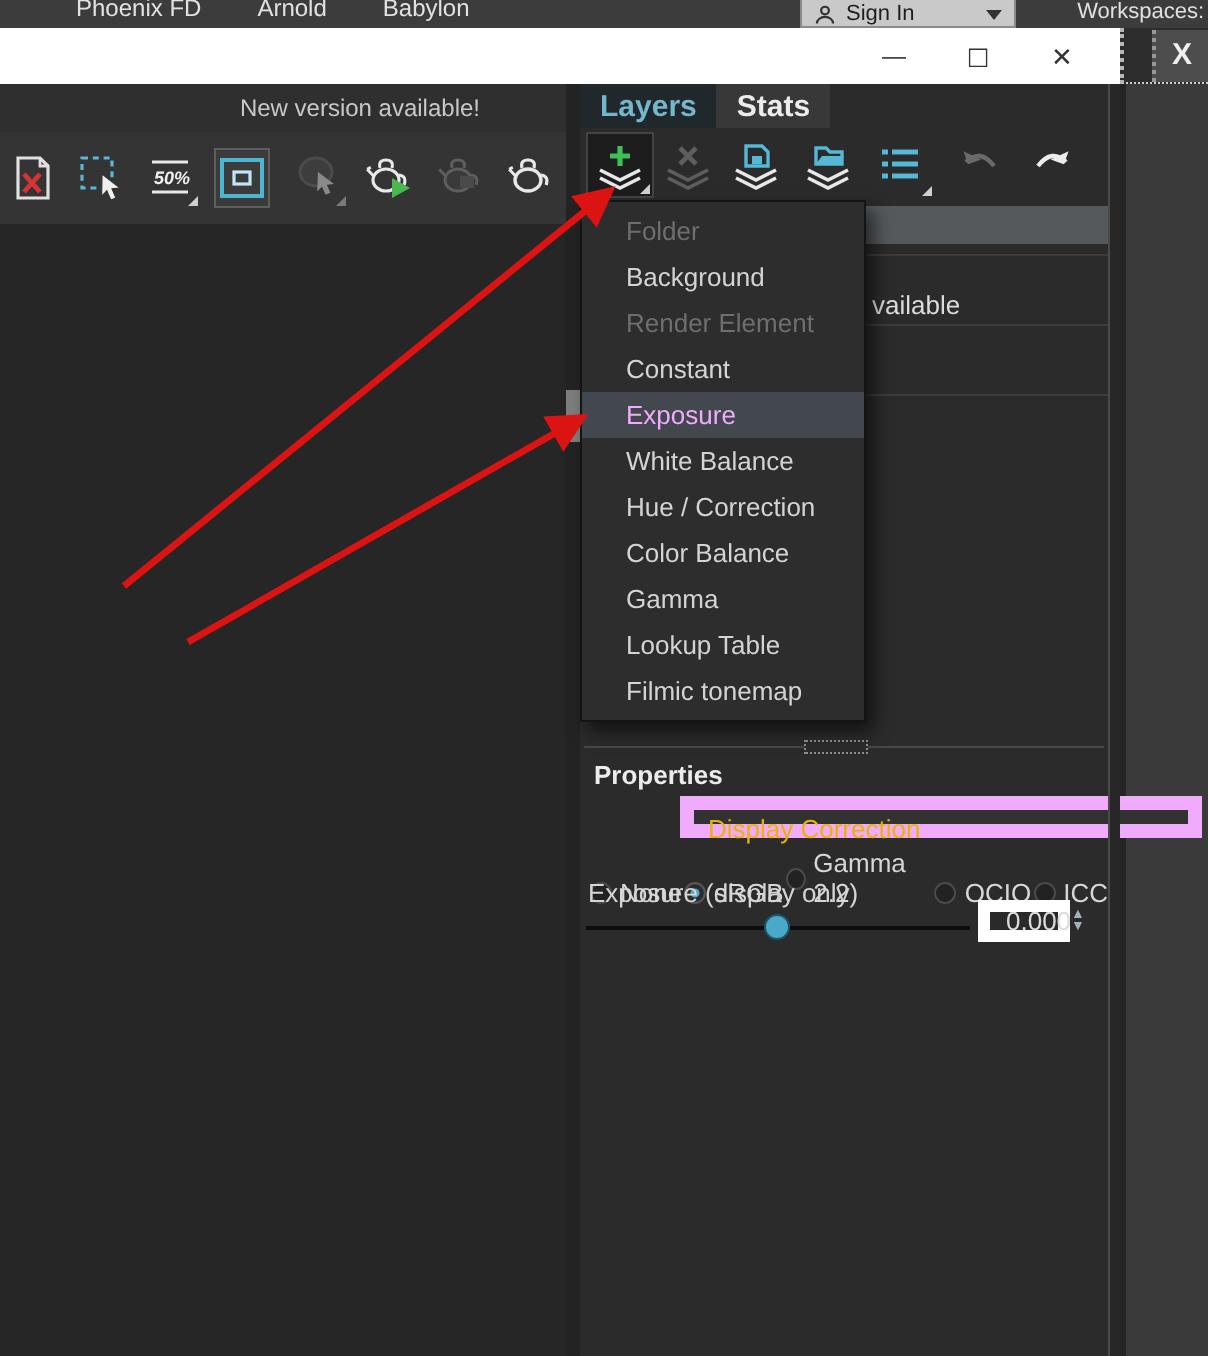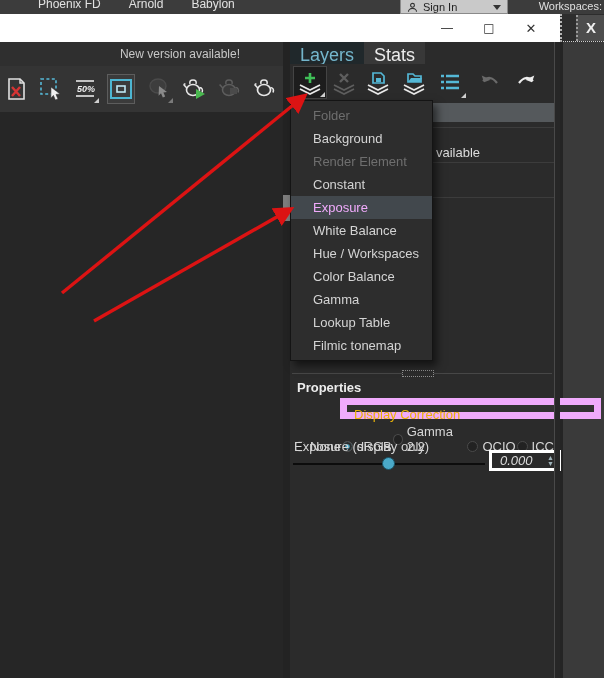--- a/index.html
+++ b/index.html
@@ -53,21 +53,21 @@
   #lp-canvas { position:absolute; left:0; top:70px; width:283px; height:566px; background:#262626; }
 
   
   #vsplit { left:283px; top:42px; width:7px; height:636px; background:#232323; z-index:3; }
   #vsplit-handle { position:absolute; left:0; top:153px; width:7px; height:26px; background:#7d7d7d; }
 
   
   #rightpanel { left:290px; top:42px; width:270px; height:636px; background:#2b2b2b; z-index:2; }
   #rp-edge { position:absolute; right:0; top:0; width:6px; height:636px; background:#272727; border-left:1px solid #4a4a4a; }
   #tabs { position:absolute; left:0; top:0; height:22px; display:flex; }
-  .tab { height:22px; padding:3px 10px 0 10px; font-size:18px; font-weight:normal; }
+  .tab { height:22px; padding:3px 10px 0 10px; font-size:15px; font-weight:bold; }
   .tab.active { background:#20282b; color:#74b6cc; }
   .tab.idle { background:#383838; color:#ececec; }
   #rp-toolbar { position:absolute; left:0; top:22px; width:264px; height:37px; background:#2b2b2b;
     display:flex; align-items:center; }
   .rtb { position:relative; width:34px; height:33px; display:flex; align-items:center; justify-content:center; }
   .rtb.pressed { background:#1d1d1d; border:1px solid #444; }
 
   
   #layerlist { position:absolute; left:0; top:59px; width:264px; height:269px; }
   #row-selected { position:absolute; left:2px; top:2px; width:262px; height:19px; background:#55595c; }
@@ -88,22 +88,22 @@
   #radios { position:absolute; left:5px; top:46px; display:flex; align-items:flex-end; gap:1px; }
   .radio { display:flex; align-items:center; gap:4px; color:#d6d6d6; font-size:13px; }
   .rdot { width:11px; height:11px; border-radius:50%; background:#222; border:1px solid #4a4a4a; }
   .radio.sel .rdot { background:#2b2b2b; border-color:#555;
     box-shadow:inset 0 0 0 2.2px #2b2b2b, inset 0 0 0 6px #4aa9c8; }
   #exp-label { position:absolute; left:4px; top:61px; color:#d6d6d6; font-size:13px; }
   #slider { position:absolute; left:3px; top:78px; width:192px; height:16px; }
   #slider .track { position:absolute; left:0; top:7px; width:192px; border-top:2px solid #0c0c0c; }
   #slider .knob { position:absolute; left:89px; top:1px; width:13px; height:13px; border-radius:50%;
     background:#4aa9c8; border:1px solid #1c5568; }
-  #spin { position:absolute; left:199px; top:72px; width:72px; height:21px; background:#2a2a2a;
-    border:3px solid #ffffff; color:#dcdcdc; font-size:13px; display:flex; align-items:center;font-style:italic; }
+  #spin { position:absolute; left:199px; top:72px; width:46px; height:21px; background:#2a2a2a;
+    border:6px solid #ffffff; color:#dcdcdc; font-size:13px; display:flex; align-items:center; }
   #spin .val { padding-left:8px; }
   #spin .arrows { margin-left:auto; margin-right:4px; display:flex; flex-direction:column; gap:1px; }
   #spin .arrows span { font-size:7px; line-height:5px; color:#9fb3ba; }
 
   
   #menu { left:290px; top:100px; width:143px; background:#2d2d2d; border:1px solid #141414;
     box-shadow:4px 5px 8px rgba(0,0,0,0.55); z-index:6; padding:3px 0; }
   .mi { height:23px; line-height:23px; padding-left:22px; font-size:13px; color:#d4d4d4; white-space:nowrap; }
   .mi.disabled { color:#6e6e6e; }
   .mi.hl { background:#42484d; color:#f0abfc; }
@@ -336,21 +336,21 @@
     <div id="rp-edge"></div>
   </div>
 
   <div class="abs" id="menu">
     <div class="mi disabled">Folder</div>
     <div class="mi">Background</div>
     <div class="mi disabled">Render Element</div>
     <div class="mi">Constant</div>
     <div class="mi hl">Exposure</div>
     <div class="mi">White Balance</div>
-    <div class="mi">Hue / Workspaces</div>
+    <div class="mi">Hue / Correction</div>
     <div class="mi">Color Balance</div>
     <div class="mi">Gamma</div>
     <div class="mi">Lookup Table</div>
     <div class="mi">Filmic tonemap</div>
   </div>
 
   <svg class="abs" id="arrows" width="604" height="678" viewBox="0 0 604 678">
     <defs>
       <marker id="ah" markerWidth="6" markerHeight="6" refX="4.2" refY="3" orient="auto">
         <path d="M0 0 L6 3 L0 6 z" fill="#dc1313"></path>

